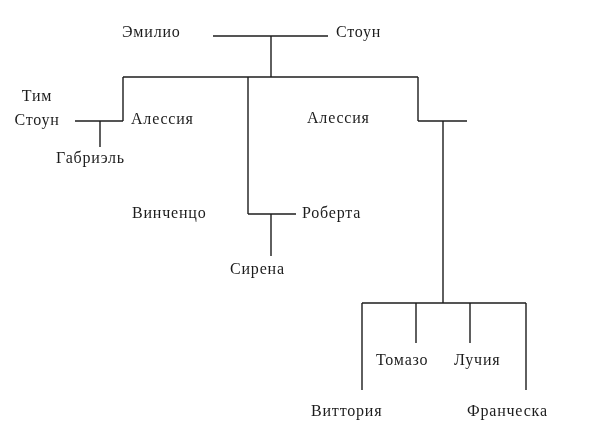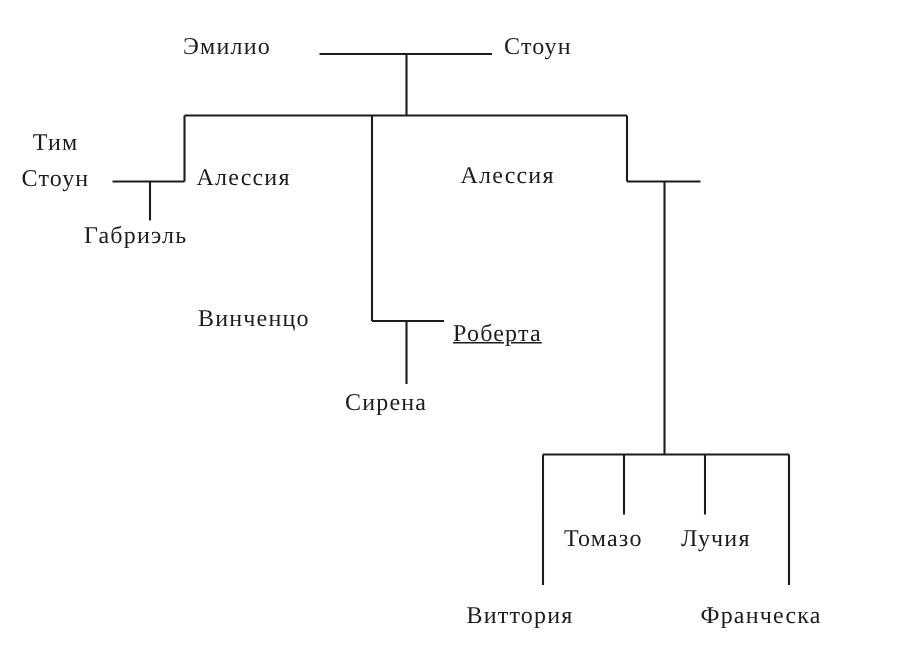--- a/index.html
+++ b/index.html
@@ -73,20 +73,20 @@
     <line x1="526" y1="303" x2="526" y2="390"></line>
   </svg>
 
   <div class="person" style="left:122px; top:21px;">Эмилио</div>
   <div class="person" style="left:336px; top:21px;">Стоун</div>
   <div class="person two-line" style="left:1px; top:84px;">Тим Стоун</div>
   <div class="person" style="left:131px; top:108px;">Алессия</div>
   <div class="person" style="left:56px;  top:147px;">Габриэль</div>
   <div class="person" style="left:307px; top:107px;">Алессия</div>
   <div class="person" style="left:132px; top:202px;">Винченцо</div>
-  <div class="person" style="left:302px; top:212px;text-decoration:underline;">Роберта</div>
+  <div class="person" style="left:302px; top:202px;">Роберта</div>
   <div class="person" style="left:230px; top:258px;">Сирена</div>
   <div class="person" style="left:376px; top:349px;">Томазо</div>
   <div class="person" style="left:454px; top:349px;">Лучия</div>
   <div class="person" style="left:311px; top:400px;">Виттория</div>
   <div class="person" style="left:467px; top:400px;">Франческа</div>
 
 </div>
 
 </body></html>

